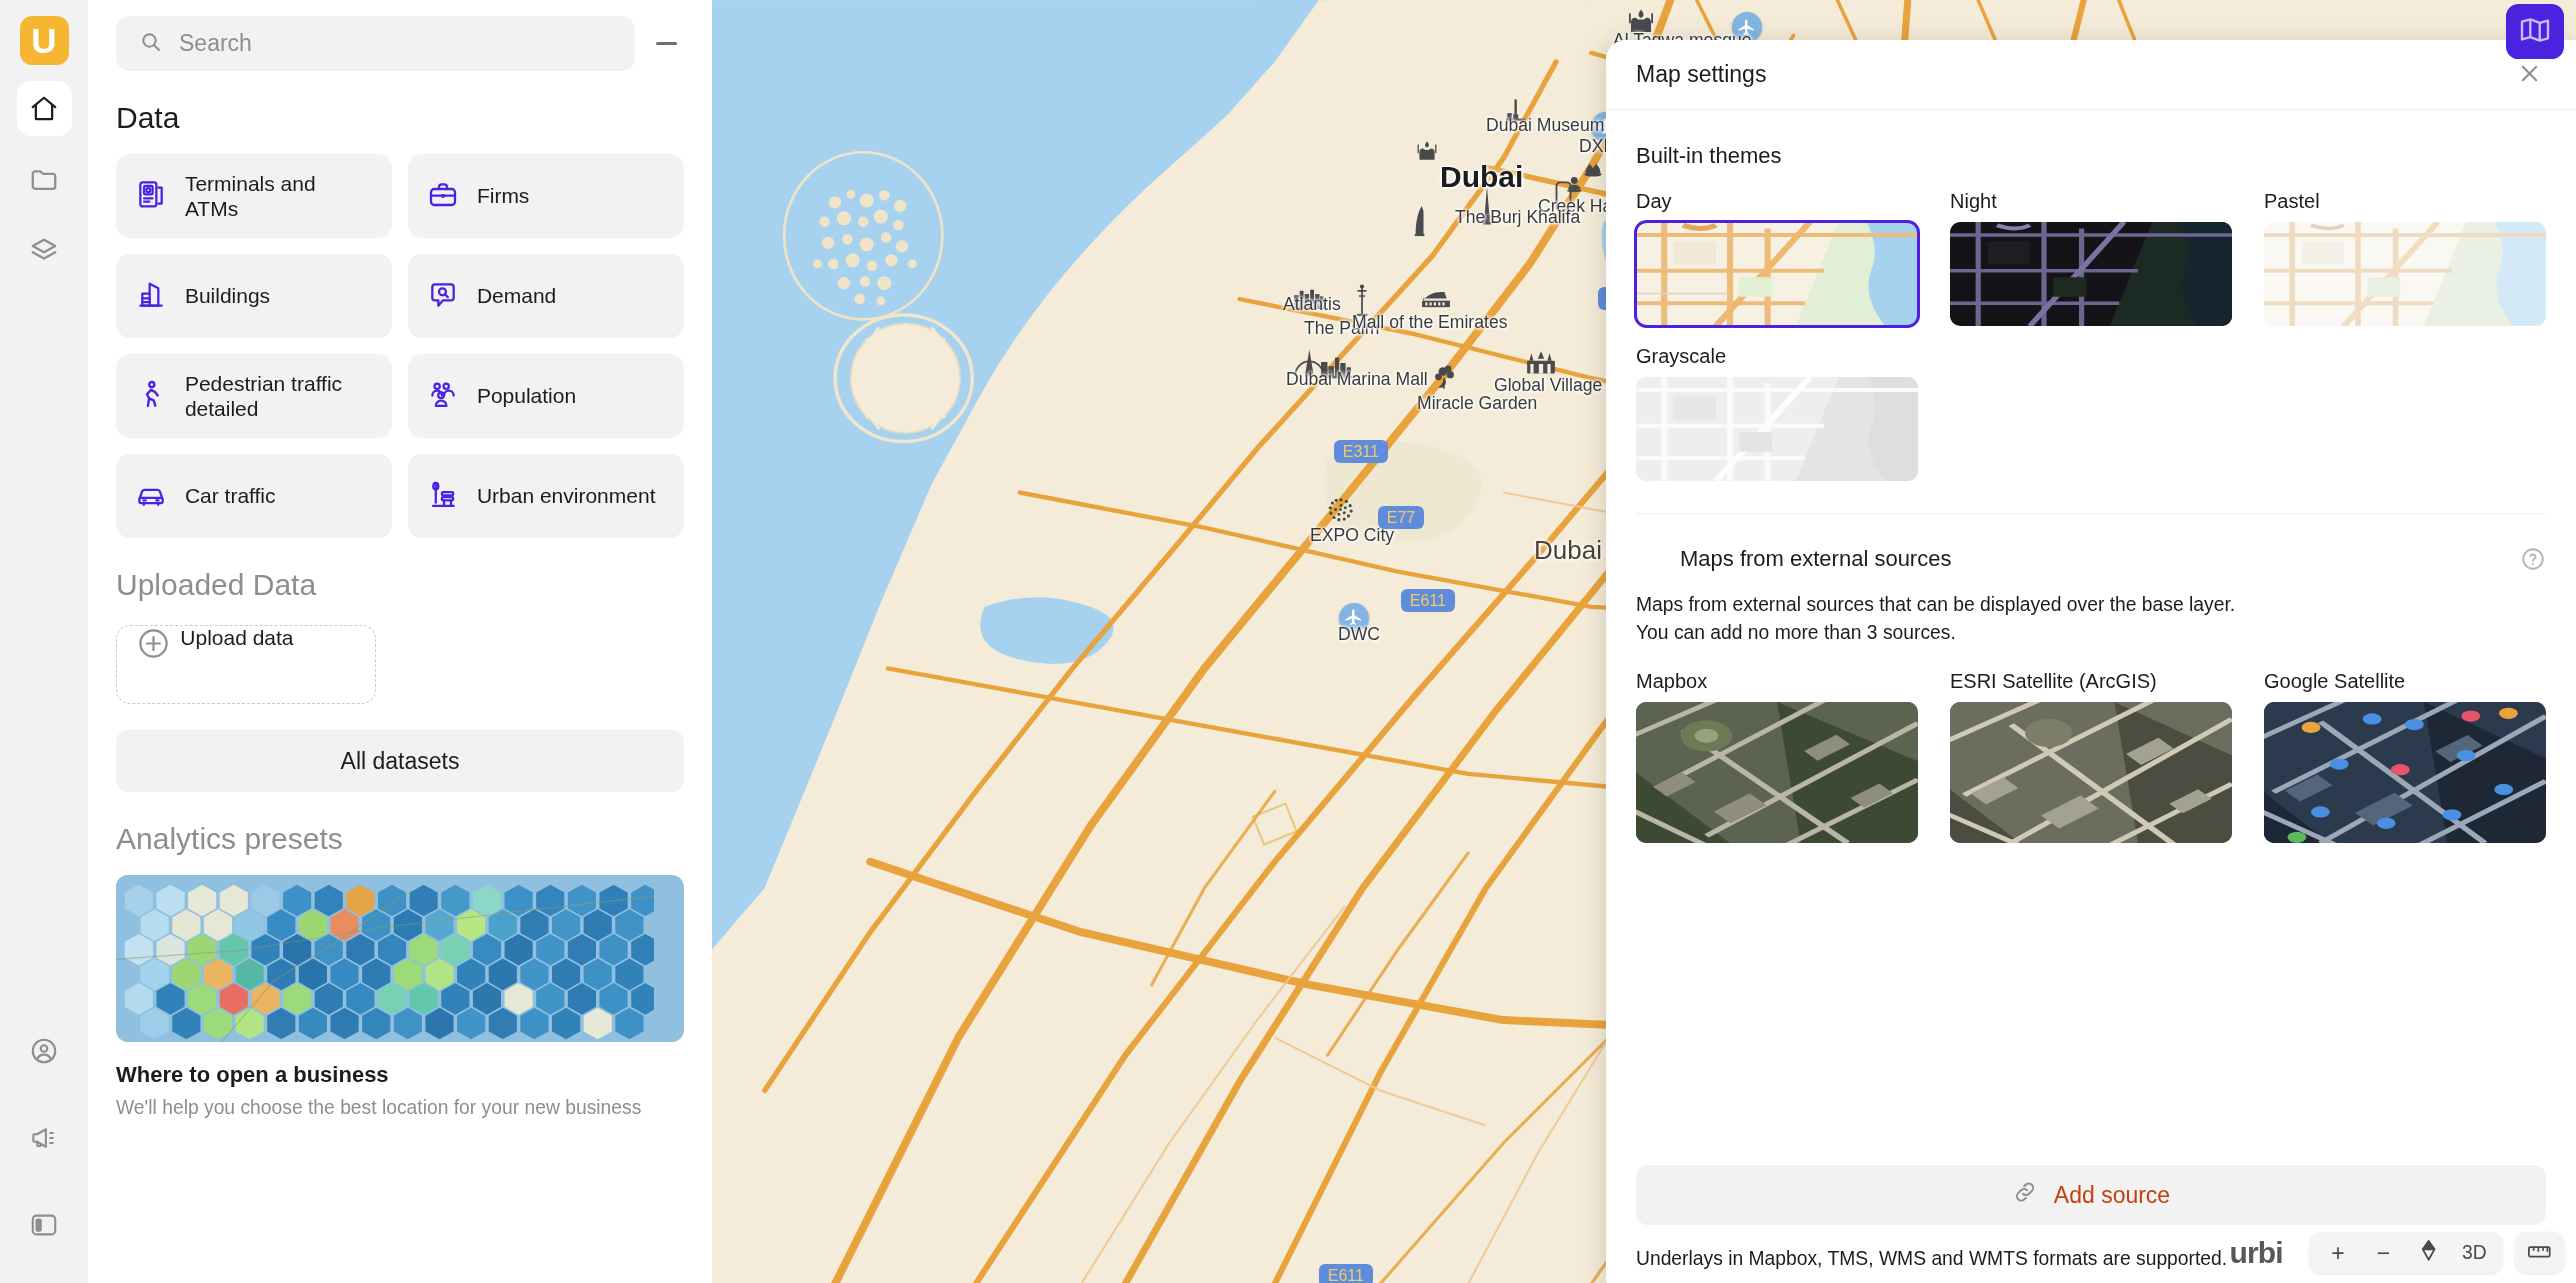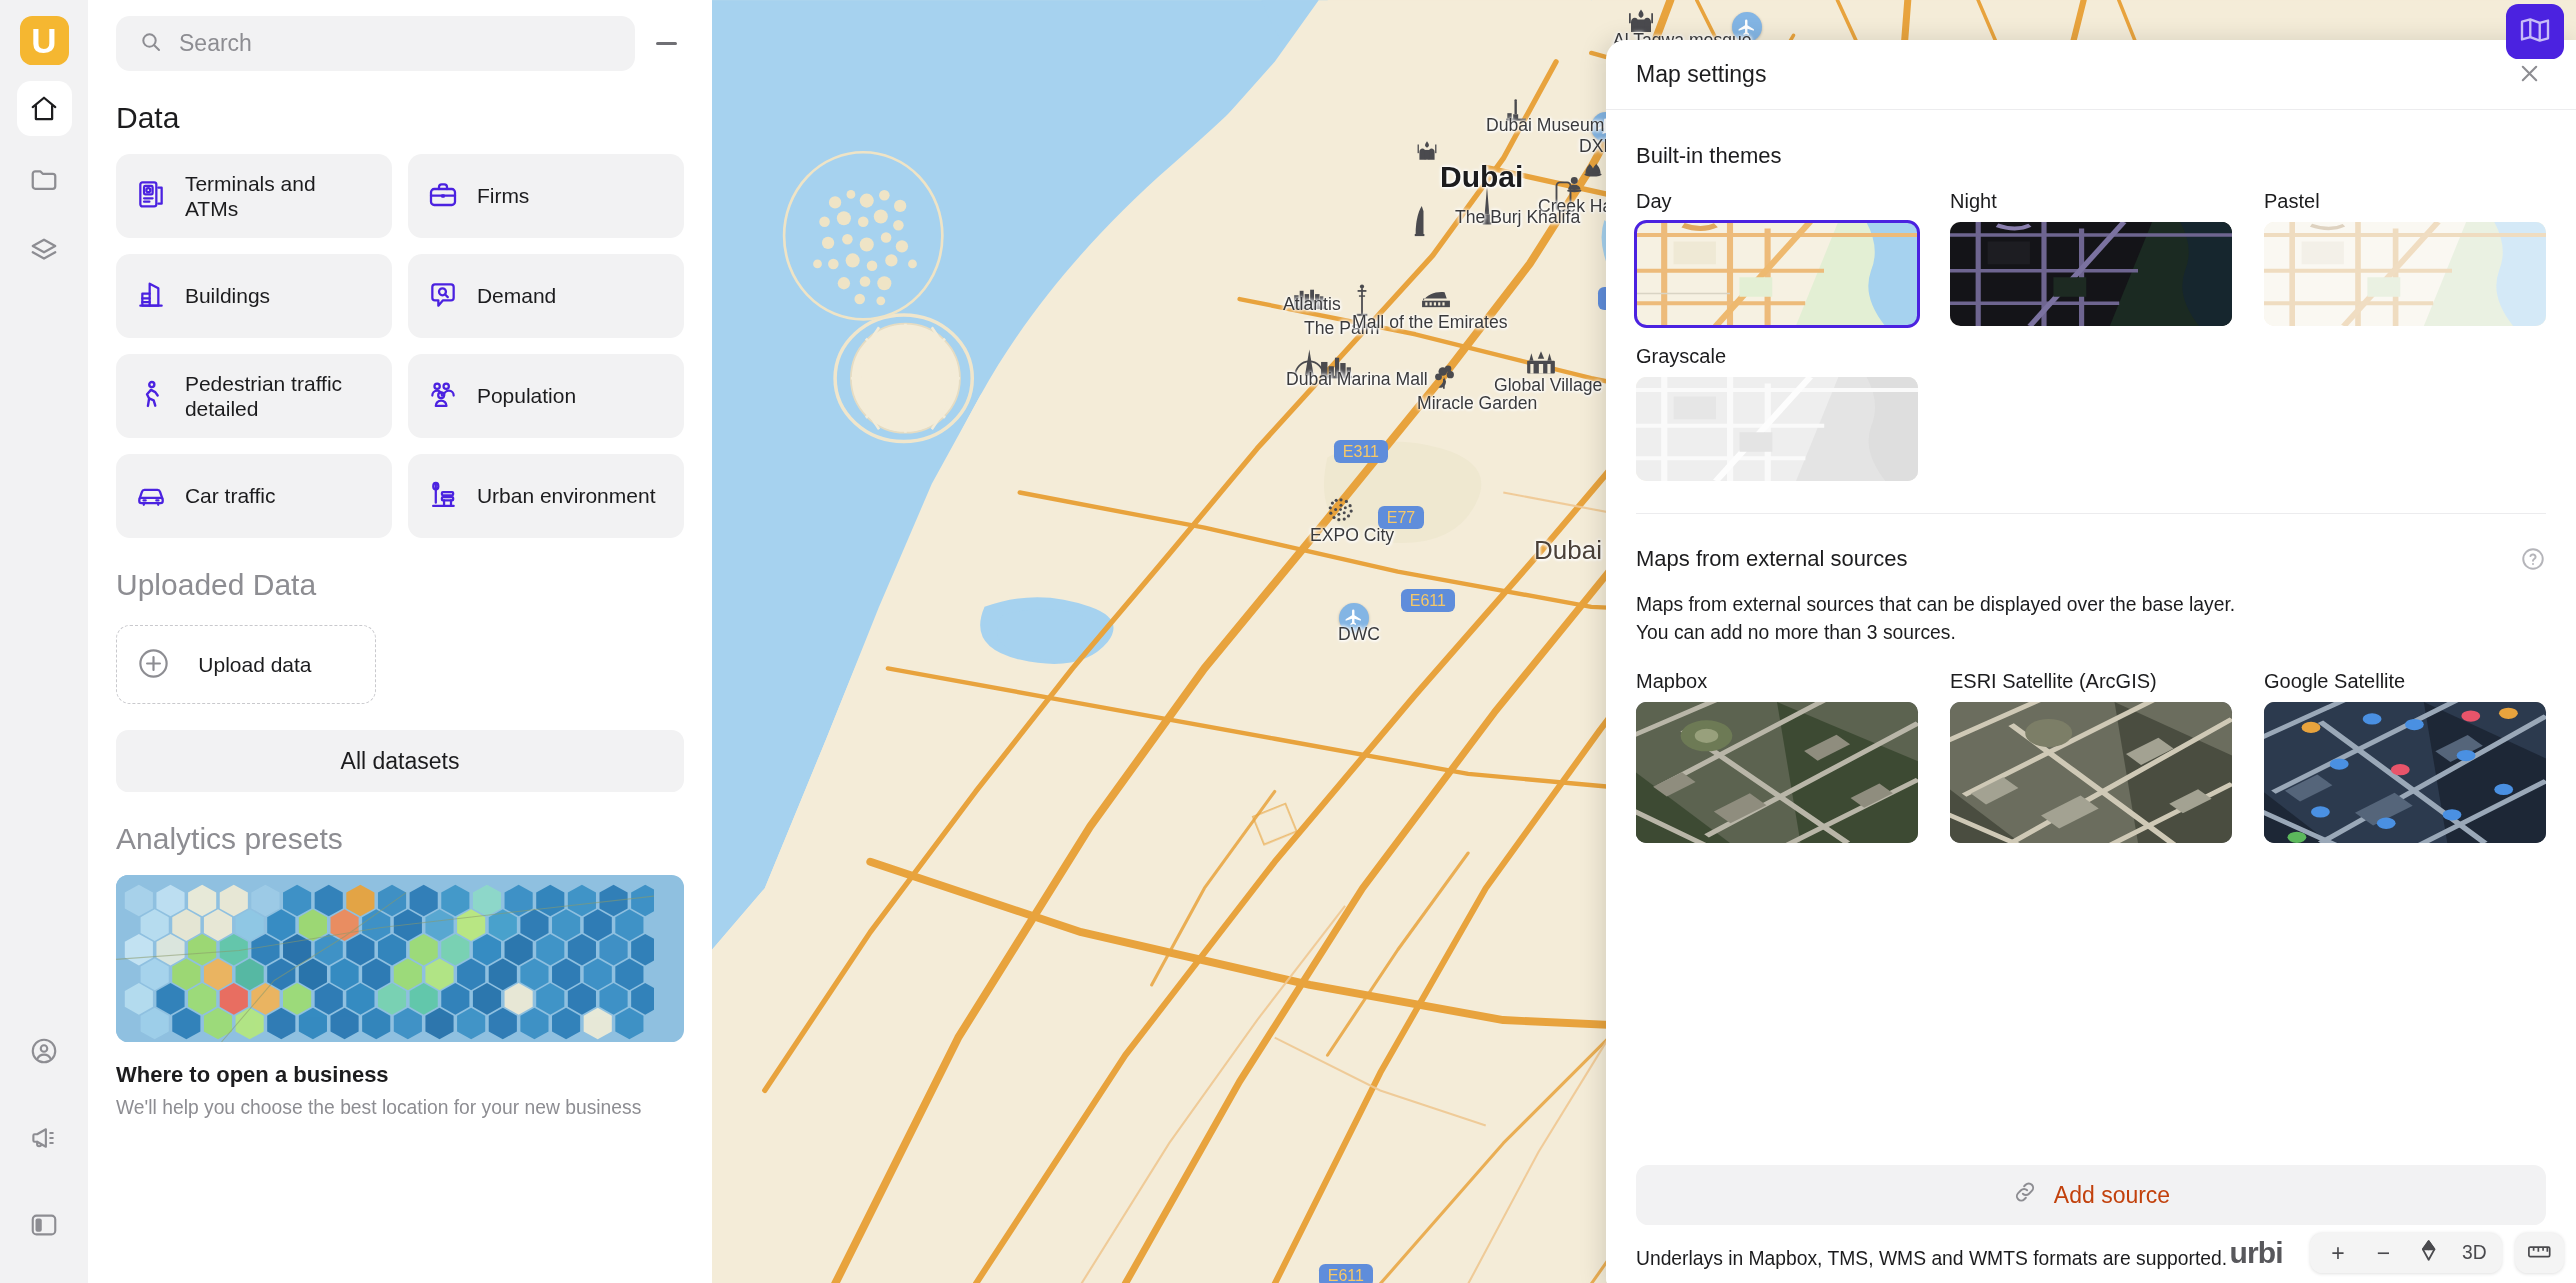--- a/index.html
+++ b/index.html
@@ -67,21 +67,21 @@
     background: #f2f2f3; border-radius: 14px; height: 84px;
     display: flex; align-items: center; gap: 17.6px; padding: 0 19.3px;
     cursor: pointer;
   }
   .tile-label { font-size: 21px; color: #1c1c1e; line-height: 1.22; }
   .tile svg { flex: 0 0 auto; }
 
   .upload-box {
     margin: 17.6px 0 0 28px; width: 260px; height: 79px;
     border: 1.8px dashed #c9c9cd; border-radius: 14px;
-    display: flex; align-items: center; gap: 27px; padding-left: 19.3px;
+    display: flex; gap: 9px; padding-left: 19.3px;
     cursor: pointer;
   }
   .upload-label { font-size: 21px; color: #1c1c1e; }
 
   .all-datasets {
     margin: 26px 28px 0 28px; height: 62px; background: #f2f2f3; border-radius: 12.3px;
     display: flex; align-items: center; justify-content: center; cursor: pointer;
   }
   .all-datasets span { font-size: 23px; color: #1c1c1e; }
 
@@ -138,21 +138,21 @@
   .theme-name { font-size: 20px; color: #1c1c1e; margin-bottom: 8.8px; }
   .theme-thumb {
     height: 104px; border-radius: 10.6px; overflow: hidden; position: relative; cursor: pointer;
     background: #f6f1e2;
   }
   .theme-thumb.selected { outline: 3.5px solid #4b22e0; outline-offset: -1.8px; }
   .theme-row2 { margin-top: 19.3px; width: calc((100% - 63px) / 3); }
   .divider { height: 0.9px; background: #ececee; margin-top: 32px; }
 
   .ext-head { display: flex; align-items: flex-start; margin-top: 32px; }
-  .ext-head .block-title { margin-top: 0; flex: 1; }
+  .ext-head .block-title { margin-top: 0; flex: 1; margin-left: 44px; }
   .help-icon { width: 26px; height: 26px; cursor: pointer; }
   .ext-desc { font-size: 19.3px; color: #1c1c1e; margin-top: 19.3px; line-height: 1.45; }
   .src-grid { display: grid; grid-template-columns: repeat(3, 1fr); gap: 8.8px 32px; margin-top: 23px; }
   .src-name { font-size: 20px; color: #1c1c1e; margin-bottom: 8.8px; }
   .src-thumb { height: 141px; border-radius: 10.6px; overflow: hidden; cursor: pointer; background:#555; }
 
   .settings-foot { flex: 0 0 auto; padding: 16px 30px 26px 30px; background:#fff; }
   .add-source {
     height: 60px; background: #f2f2f3; border-radius: 12.3px;
     display: flex; align-items: center; justify-content: center; gap: 16px; cursor: pointer;

